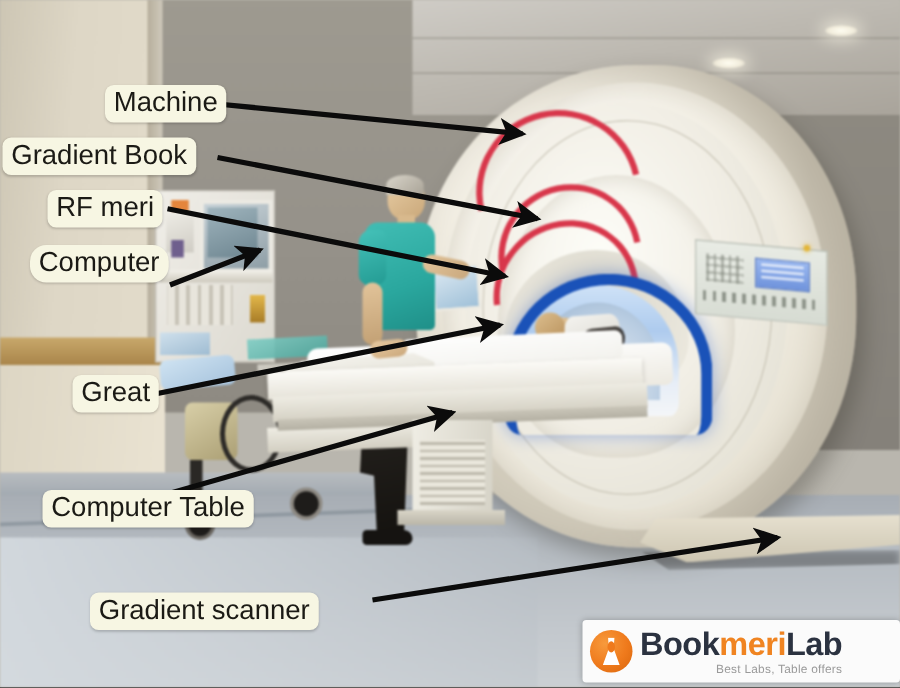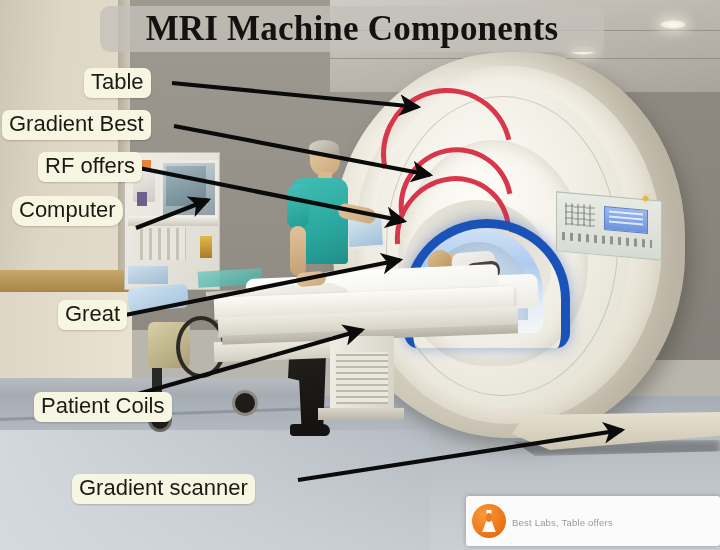--- a/index.html
+++ b/index.html
@@ -357,37 +357,37 @@
         <line x1="172" y1="83" x2="418" y2="107"></line>
         <line x1="174" y1="126" x2="430" y2="175"></line>
         <line x1="134" y1="167" x2="404" y2="221"></line>
         <line x1="136" y1="228" x2="208" y2="200"></line>
         <line x1="120" y1="316" x2="400" y2="260"></line>
         <line x1="110" y1="402" x2="362" y2="330"></line>
         <line x1="298" y1="480" x2="622" y2="430"></line>
       </g>
   </svg>
 
-  <div class="title-bar">
-    <span>MRI Machine Components</span>
-  </div>
 
   <div id="labels">
-      <div class="label" style="left: 84px; top: 68px;">Table</div>
-      <div class="label" style="left: 2px; top: 110px;">Gradient Best</div>
-      <div class="label" style="left: 38px; top: 152px;">RF offers</div>
-      <div class="label" style="left: 12px; top: 196px; border-radius: 13px;">Computer</div>
+      <div class="label" style="left: 84px; top: 68px;">Machine</div>
+      <div class="label" style="left: 2px; top: 110px;">Gradient Book</div>
+      <div class="label" style="left: 38px; top: 152px;">RF meri</div>
+      <div class="label" style="left: 24px; top: 196px; border-radius: 13px;">Computer</div>
       <div class="label" style="left: 58px; top: 300px;">Great</div>
-      <div class="label" style="left: 34px; top: 392px;">Patient Coils</div>
+      <div class="label" style="left: 34px; top: 392px;">Computer Table</div>
       <div class="label" style="left: 72px; top: 474px;">Gradient scanner</div>
     </div>
 
   <div class="logo">
     <div class="logo-mark">
       <div class="flask"></div>
         <div class="drop"></div>
     </div>
     <div class="logo-text">
+      <div class="logo-word">
+        <span class="w-book">Book</span><span class="w-meri">meri</span><span class="w-lab">Lab</span>
+      </div>
       <div class="logo-tag">Best Labs, Table offers</div>
     </div>
   </div>
 
 </div>
 
 </body></html>

